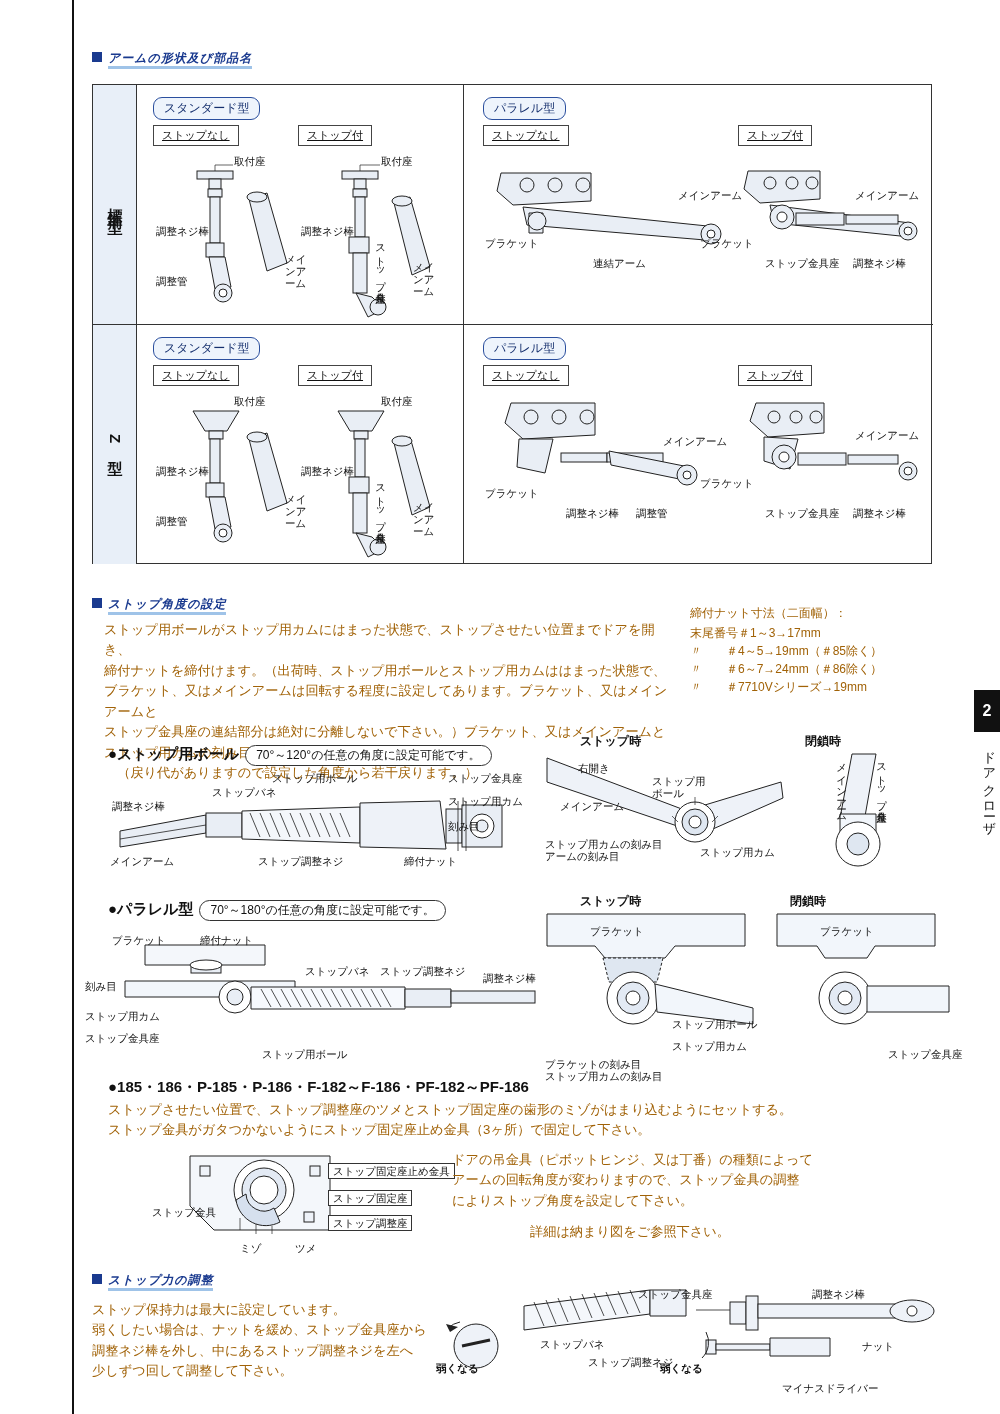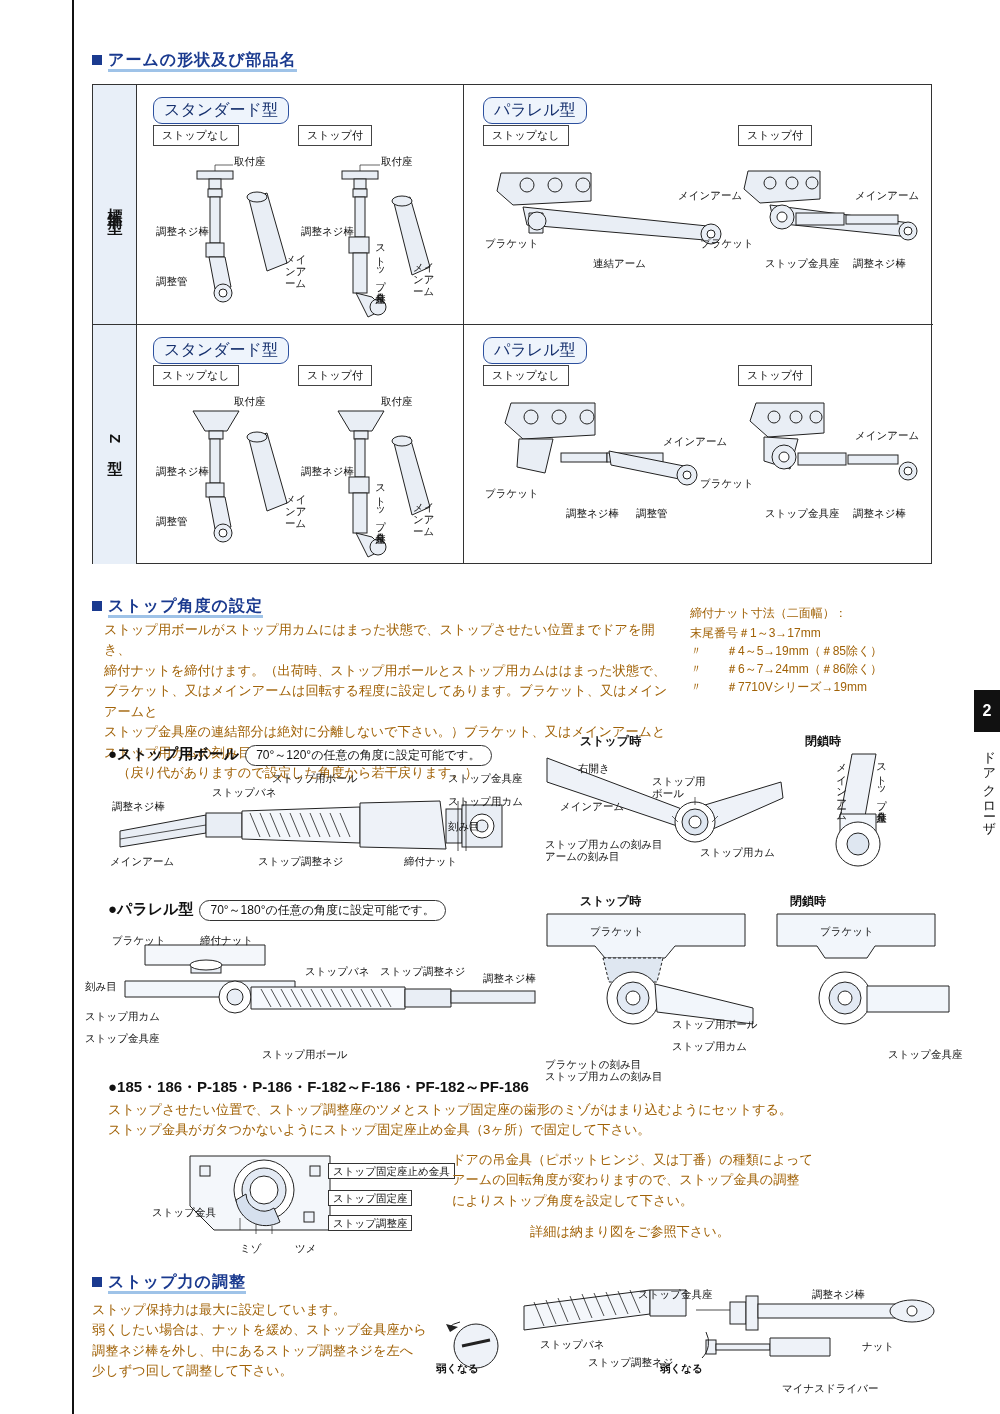--- a/index.html
+++ b/index.html
@@ -18,22 +18,23 @@
     position:absolute; right:0; top:690px; width:26px; height:42px;
     background:#111; color:#fff; display:flex; align-items:center; justify-content:center;
     font-size:16px; font-weight:bold;
   }
   .tab-vertical-text {
     position:absolute; right:2px; top:742px; width:22px;
     writing-mode:vertical-rl; font-size:13px; letter-spacing:2px; color:#111;
   }
   
   .sec-head {
-    position:absolute; font-size:16px; font-weight:bold; color:#1a3a8f;
+    position:absolute; font-size:12px; font-weight:bold; color:#1a3a8f;
     letter-spacing:1px;
+    font-style:italic;
   }
   .sec-head .sq {
     display:inline-block; width:10px; height:10px; background:#1a3a8f; margin-right:6px;
   }
   .sec-head .ul { border-bottom:3px solid #9fc3e8; padding-bottom:1px; }
 
   
   .arm-table {
     position:absolute; left:92px; top:84px; width:840px; height:480px;
     border:1px solid #333; background:#fff;
@@ -46,26 +47,26 @@
   .row-label {
     position:absolute; left:0; top:0; width:44px; height:100%;
     border-right:1px solid #333; background:#e8eff8;
     display:flex; align-items:center; justify-content:center;
   }
   .row-label span {
     writing-mode:vertical-rl; font-size:15px; font-weight:bold; letter-spacing:6px;
   }
   .pill {
     position:absolute; border:1px solid #444; border-radius:9px;
-    font-size:16px; padding:2px 10px; background:#fff; white-space:nowrap;
+    font-size:12px; padding:2px 10px; background:#fff; white-space:nowrap;
   }
   .pill.blue { border-color:#2b4f9e; color:#16306e; background:#eef4fc; }
   .boxlab {
     position:absolute; border:1px solid #444; font-size:11px; padding:2px 8px;
-    background:#fff; white-space:nowrap;
+    background:#fff; white-space:nowrap;text-decoration:underline;
   }
   .vdiv { position:absolute; top:0; width:1px; height:100%; background:#333; }
   .lbl { position:absolute; font-size:10.5px; color:#111; white-space:nowrap; line-height:1.15; }
   .lbl.v { writing-mode:vertical-rl; }
 
   
   .txt { position:absolute; font-size:13.2px; line-height:1.55; color:#a16207; white-space:pre-line; }
   .txt.sm { font-size:12px; line-height:1.5; }
 
   .bullet-head {

